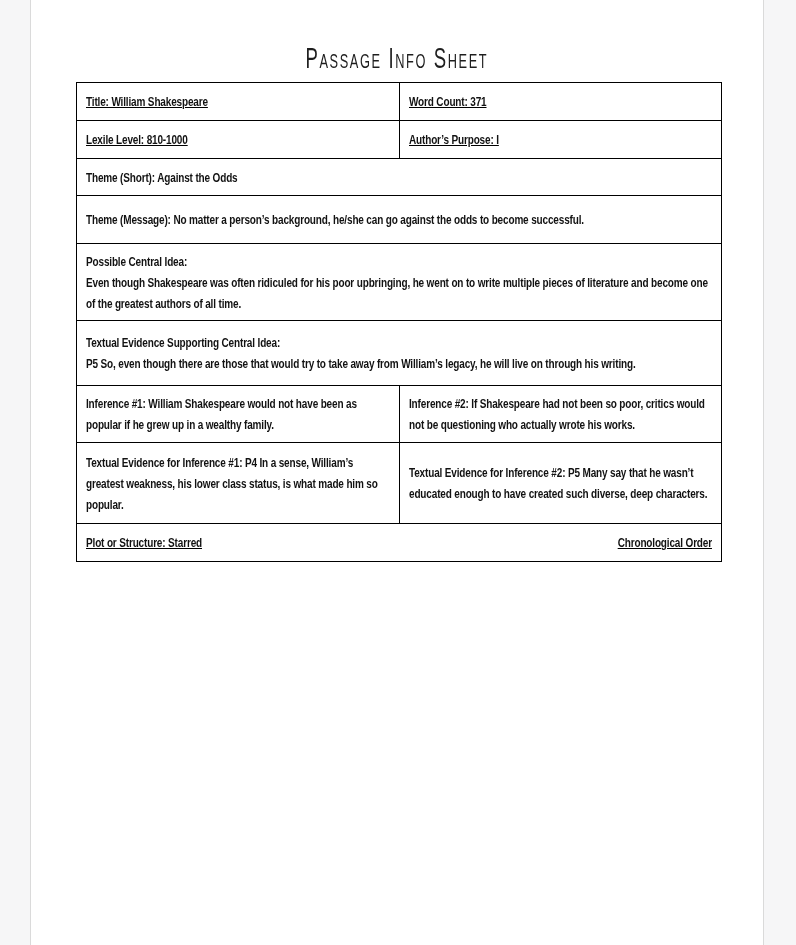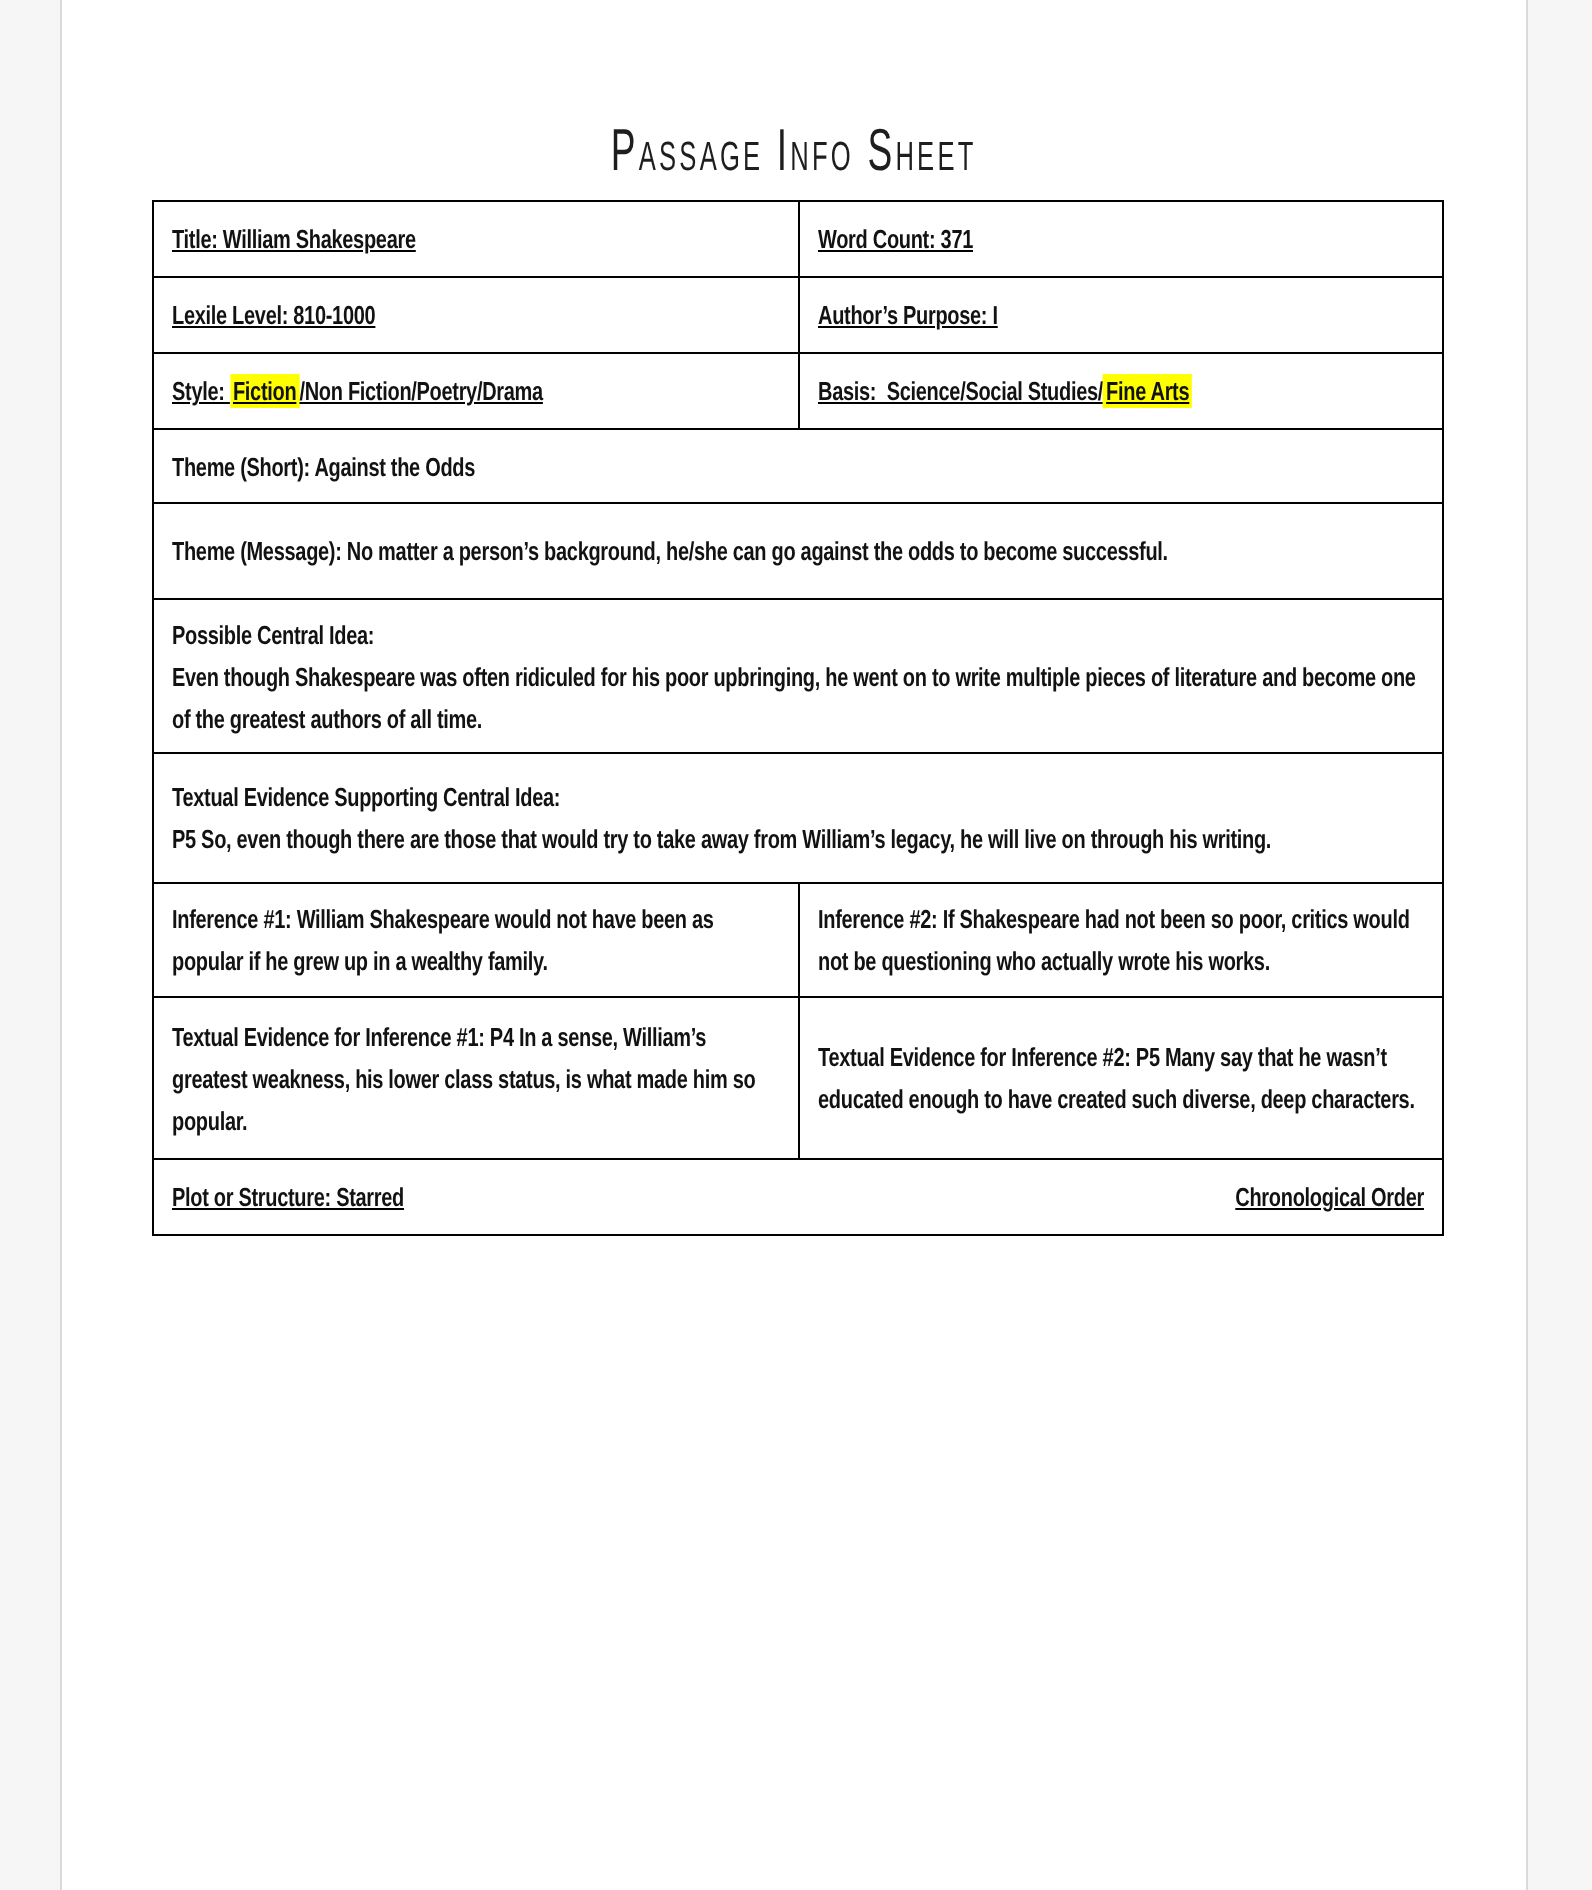--- a/index.html
+++ b/index.html
@@ -19,21 +19,21 @@
     left: 30px;
     top: 0;
     width: 734px;
     height: 945px;
     background: #ffffff;
     border-left: 1px solid #dadada;
     border-right: 1px solid #dadada;
     box-sizing: border-box;
   }
   .title-wrap {
-    margin-top: 60px;
+    margin-top: 42px;
     height: 32px;
     text-align: center;
     white-space: nowrap;
   }
   .doc-title {
     display: inline-block;
     font-variant: small-caps;
     font-weight: 500;
     font-size: 29px;
     letter-spacing: 2.5px;
@@ -114,32 +114,20 @@
 
       <tr class="r38">
         <td>
           <div class="cz">Lexile Level: 810-1000</div>
         </td>
         <td>
           <div class="cz">Author’s Purpose: I</div>
         </td>
       </tr>
 
-      <tr class="r38">
-        <td>
-          <div class="cz">
-            <span class="pre">Style: </span><span class="hl" style="background: rgb(255, 255, 0);">Fiction</span><span class="pre">/Non Fiction/Poetry/Drama</span>
-          </div>
-        </td>
-        <td>
-          <div class="cz">
-            <span class="pre">Basis:  Science/Social Studies/</span><span class="hl" style="background: rgb(255, 255, 0);">Fine Arts</span><span class="pre"></span>
-          </div>
-        </td>
-      </tr>
 
       <tr class="r37">
         <td colspan="2">
           <div class="cz">Theme (Short): Against the Odds</div>
         </td>
       </tr>
 
       <tr class="r48">
         <td colspan="2">
           <div class="cz">Theme (Message): No matter a person’s background, he/she can go against the odds to become successful.</div>

